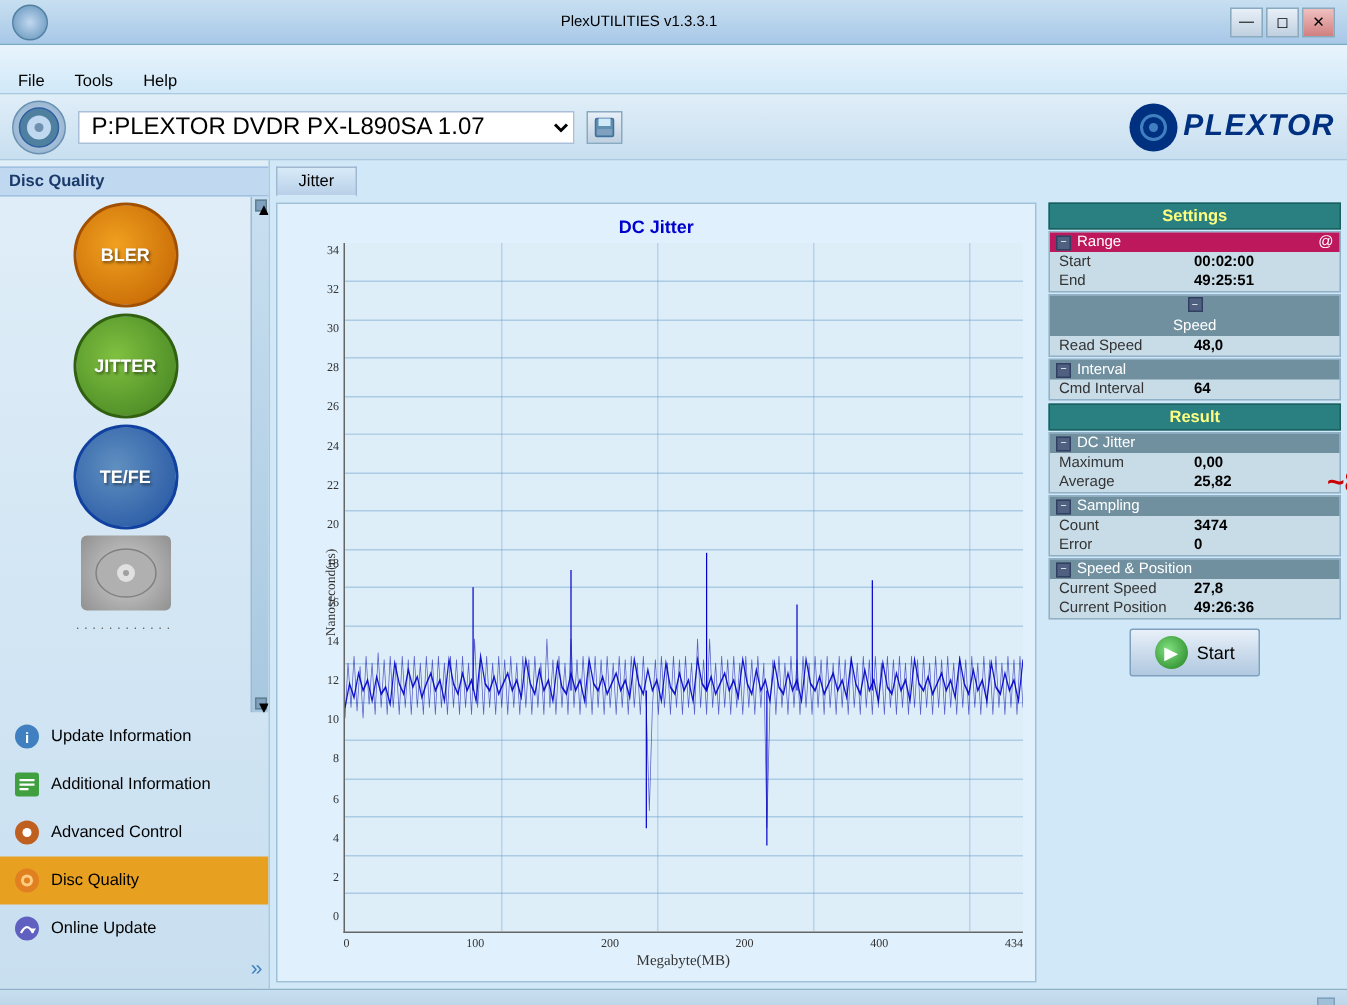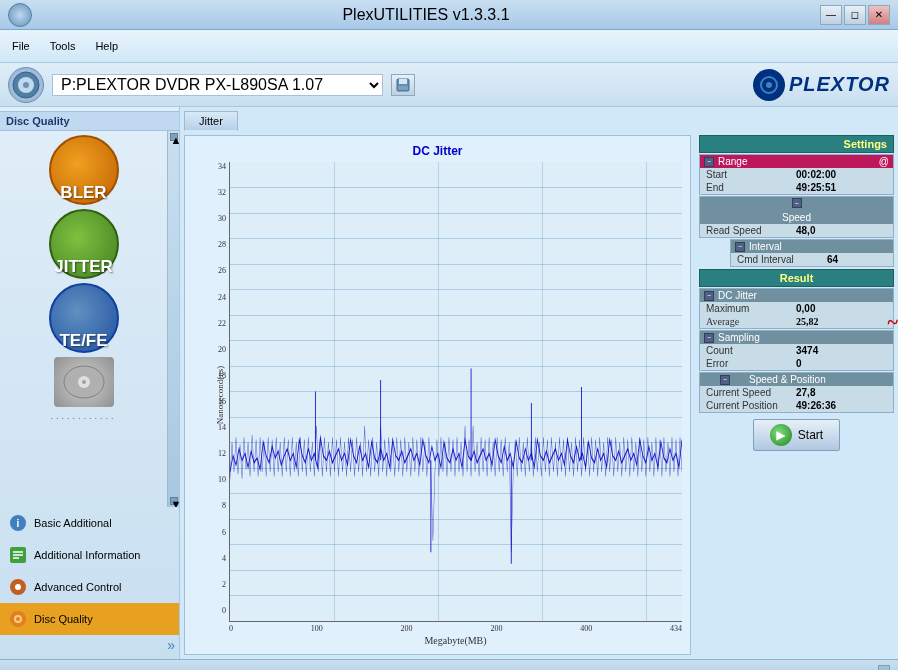--- a/index.html
+++ b/index.html
@@ -8,35 +8,35 @@
     
     .title-bar {
       background: linear-gradient(to bottom, #c8dff0, #a8c8e8);
       height: 30px;
       display: flex;
       align-items: center;
       justify-content: space-between;
       padding: 0 8px;
       border-bottom: 1px solid #7aaac8;
     }
-    .title-bar-title { flex: 1; text-align: center; font-size: 16px; color: #000; }
+    .title-bar-title { flex: 1; text-align: center; font-size: 10px; color: #000; }
     .title-bar-controls { display: flex; gap: 2px; }
     .title-btn {
       width: 22px; height: 20px; background: linear-gradient(to bottom, #e8f0f8, #c0d0e0);
       border: 1px solid #8aaac0; cursor: pointer; display: flex; align-items: center; justify-content: center;
       font-size: 10px;
     }
     .title-btn.close { background: linear-gradient(to bottom, #f0c0c0, #d08080); }
 
     
     .menu-bar {
       background: linear-gradient(to bottom, #e8f4fc, #d0e8f8);
       height: 22px;
       display: flex;
-      align-items: center;
+      align-items: flex-start;
       padding: 16px 4px;
       border-bottom: 1px solid #aac8e0;
       gap: 4px;
     }
     .menu-item {
       padding: 2px 8px;
       cursor: pointer;
       font-size: 11px;
       color: #000;
     }
@@ -98,22 +98,22 @@
     }
     .disc-item {
       display: flex;
       align-items: center;
       justify-content: center;
       cursor: pointer;
     }
     .disc-circle {
       width: 70px; height: 70px;
       border-radius: 50%;
-      display: flex; align-items: flex-end; justify-content: center;
-      font-weight: bold; font-size: 17px; color: #fff;
+      display: flex; align-items: center; justify-content: center;
+      font-weight: bold; font-size: 12px; color: #fff;
       text-shadow: 1px 1px 2px rgba(0,0,0,0.5);
       cursor: pointer;
     }
     .bler-disc { background: radial-gradient(circle at 40% 40%, #f0a020, #c06000); border: 2px solid #a05000; }
     .jitter-disc { background: radial-gradient(circle at 40% 40%, #80c040, #408020); border: 2px solid #306010; }
     .tefe-disc { background: radial-gradient(circle at 40% 40%, #6090c0, #2050a0); border: 2px solid #1040a0; }
     .disc-small { width: 60px; height: 50px; background: radial-gradient(circle, #d0d0d0, #909090); border-radius: 4px; display: flex; align-items: center; justify-content: center; font-size: 9px; color: #333; }
     .disc-quality-scroll {
       display: flex;
       flex: 1;
@@ -348,21 +348,21 @@
     </div>
 
     <div class="nav-section">
       <div class="nav-item">
         <div class="nav-icon">
           <svg width="18" height="18" viewBox="0 0 18 18">
             <circle cx="9" cy="9" r="8" fill="#4080c0"></circle>
             <text x="9" y="13" text-anchor="middle" font-size="10" fill="#fff" font-weight="bold">i</text>
           </svg>
         </div>
-        <span class="nav-label">Basic Additional</span>
+        <span class="nav-label">Update Information</span>
       </div>
       <div class="nav-item">
         <div class="nav-icon">
           <svg width="18" height="18" viewBox="0 0 18 18">
             <rect x="1" y="1" width="16" height="16" rx="2" fill="#40a040"></rect>
             <line x1="4" y1="6" x2="14" y2="6" stroke="#fff" stroke-width="1.5"></line>
             <line x1="4" y1="9" x2="14" y2="9" stroke="#fff" stroke-width="1.5"></line>
             <line x1="4" y1="12" x2="10" y2="12" stroke="#fff" stroke-width="1.5"></line>
           </svg>
         </div>
@@ -379,20 +379,30 @@
       </div>
       <div class="nav-item active">
         <div class="nav-icon">
           <svg width="18" height="18" viewBox="0 0 18 18">
             <circle cx="9" cy="9" r="8" fill="#e08020"></circle>
             <circle cx="9" cy="9" r="4" fill="#ffcc80"></circle>
             <circle cx="9" cy="9" r="2" fill="#e08020"></circle>
           </svg>
         </div>
         <span class="nav-label">Disc Quality</span>
+      </div>
+      <div class="nav-item">
+        <div class="nav-icon">
+          <svg width="18" height="18" viewBox="0 0 18 18">
+            <circle cx="9" cy="9" r="8" fill="#6060c0"></circle>
+            <path d="M5,12 Q9,4 13,12" stroke="#fff" stroke-width="1.5" fill="none"></path>
+            <polygon points="13,12 11,9 15,9" fill="#fff"></polygon>
+          </svg>
+        </div>
+        <span class="nav-label">Online Update</span>
       </div>
     </div>
 
     <div style="display:flex; justify-content:flex-end; padding:2px 4px;">
       <div style="font-size:14px; color:#4080c0; cursor:pointer;">»</div>
     </div>
   </div>
 
   <div class="content-area">
 
@@ -482,21 +492,21 @@
           </div>
 
           <div style="position:absolute; left:6px; top:50%; transform:translateY(-50%) rotate(-90deg); transform-origin:center; font-size:9px; color:#333; white-space:nowrap;">Nanosecond(ns)</div>
 
           <div style="text-align:center; font-size:10px; color:#333; margin-left:36px; margin-top:2px;">Megabyte(MB)</div>
         </div>
       </div>
 
       <div class="right-panel">
 
-        <div style="background:#2a8080; color:#ffff80; padding:2px 6px; font-size:11px; font-weight:bold; text-align:right; border:1px solid #1a6060;">Settings</div>
+        <div style="background:#2a8080; color:#ffff80; padding:2px 6px; font-size:11px; font-weight:bold; text-align:center; border:1px solid #1a6060;">Settings</div>
 
         <div style="background:#c8dce8; border:1px solid #90b0c8; margin-top:1px;">
           <div style="background:#be185d; color:#fff; padding:1px 4px; font-size:10px; display:flex; align-items:center; gap:4px; cursor:pointer;">
             <div style="width:10px;height:10px;background:#506080;border:1px solid #304060;color:#fff;font-size:7px;display:flex;align-items:center;justify-content:center;">−</div>
             <span>Range</span>
             <span style="margin-left:auto;">@</span>
           </div>
           <div class="panel-row">
             <span class="panel-row-label">Start</span>
             <span class="panel-row-value">00:02:00</span>
@@ -511,21 +521,21 @@
           <div style="background:#7090a0; color:#fff; padding:1px 4px; font-size:10px; display:flex; align-items:center; gap:4px; cursor:pointer;flex-direction:column;">
             <div style="width:10px;height:10px;background:#506080;border:1px solid #304060;color:#fff;font-size:7px;display:flex;align-items:center;justify-content:center;">−</div>
             <span>Speed</span>
           </div>
           <div class="panel-row">
             <span class="panel-row-label">Read Speed</span>
             <span class="panel-row-value">48,0</span>
           </div>
         </div>
 
-        <div style="background:#c8dce8; border:1px solid #90b0c8; margin-top:1px;margin-left:31px;">
+        <div style="background:#c8dce8; border:1px solid #90b0c8; margin-top:1px;">
           <div style="background:#7090a0; color:#fff; padding:1px 4px; font-size:10px; display:flex; align-items:center; gap:4px; cursor:pointer;">
             <div style="width:10px;height:10px;background:#506080;border:1px solid #304060;color:#fff;font-size:7px;display:flex;align-items:center;justify-content:center;">−</div>
             <span>Interval</span>
           </div>
           <div class="panel-row">
             <span class="panel-row-label">Cmd Interval</span>
             <span class="panel-row-value">64</span>
           </div>
         </div>
 
@@ -533,21 +543,21 @@
 
         <div style="background:#c8dce8; border:1px solid #90b0c8; margin-top:1px; position:relative;">
           <div style="background:#7090a0; color:#fff; padding:1px 4px; font-size:10px; display:flex; align-items:center; gap:4px; cursor:pointer;">
             <div style="width:10px;height:10px;background:#506080;border:1px solid #304060;color:#fff;font-size:7px;display:flex;align-items:center;justify-content:center;">−</div>
             <span>DC Jitter</span>
           </div>
           <div class="panel-row">
             <span class="panel-row-label">Maximum</span>
             <span class="panel-row-value">0,00</span>
           </div>
-          <div class="panel-row" style="position:relative;font-family:Liberation Serif, serif;">
+          <div class="panel-row" style="position:relative;">
             <span class="panel-row-label">Average</span>
             <span class="panel-row-value">25,82</span>
             <span style="position:absolute; right:-60px; top:-4px; color:#cc0000; font-size:20px; font-weight:bold; white-space:nowrap; z-index:10;">~8,78%</span>
           </div>
         </div>
 
         <div style="background:#c8dce8; border:1px solid #90b0c8; margin-top:1px;">
           <div style="background:#7090a0; color:#fff; padding:1px 4px; font-size:10px; display:flex; align-items:center; gap:4px; cursor:pointer;">
             <div style="width:10px;height:10px;background:#506080;border:1px solid #304060;color:#fff;font-size:7px;display:flex;align-items:center;justify-content:center;">−</div>
             <span>Sampling</span>
@@ -556,21 +566,21 @@
             <span class="panel-row-label">Count</span>
             <span class="panel-row-value">3474</span>
           </div>
           <div class="panel-row">
             <span class="panel-row-label">Error</span>
             <span class="panel-row-value">0</span>
           </div>
         </div>
 
         <div style="background:#c8dce8; border:1px solid #90b0c8; margin-top:1px;">
-          <div style="background:#7090a0; color:#fff; padding:1px 20px; font-size:10px; display:flex; align-items:center; gap:19px; cursor:pointer;">
+          <div style="background:#7090a0; color:#fff; padding:1px 4px; font-size:10px; display:flex; align-items:center; gap:4px; cursor:pointer;">
             <div style="width:10px;height:10px;background:#506080;border:1px solid #304060;color:#fff;font-size:7px;display:flex;align-items:center;justify-content:center;">−</div>
             <span>Speed &amp; Position</span>
           </div>
           <div class="panel-row">
             <span class="panel-row-label">Current Speed</span>
             <span class="panel-row-value">27,8</span>
           </div>
           <div class="panel-row">
             <span class="panel-row-label">Current Position</span>
             <span class="panel-row-value">49:26:36</span>

